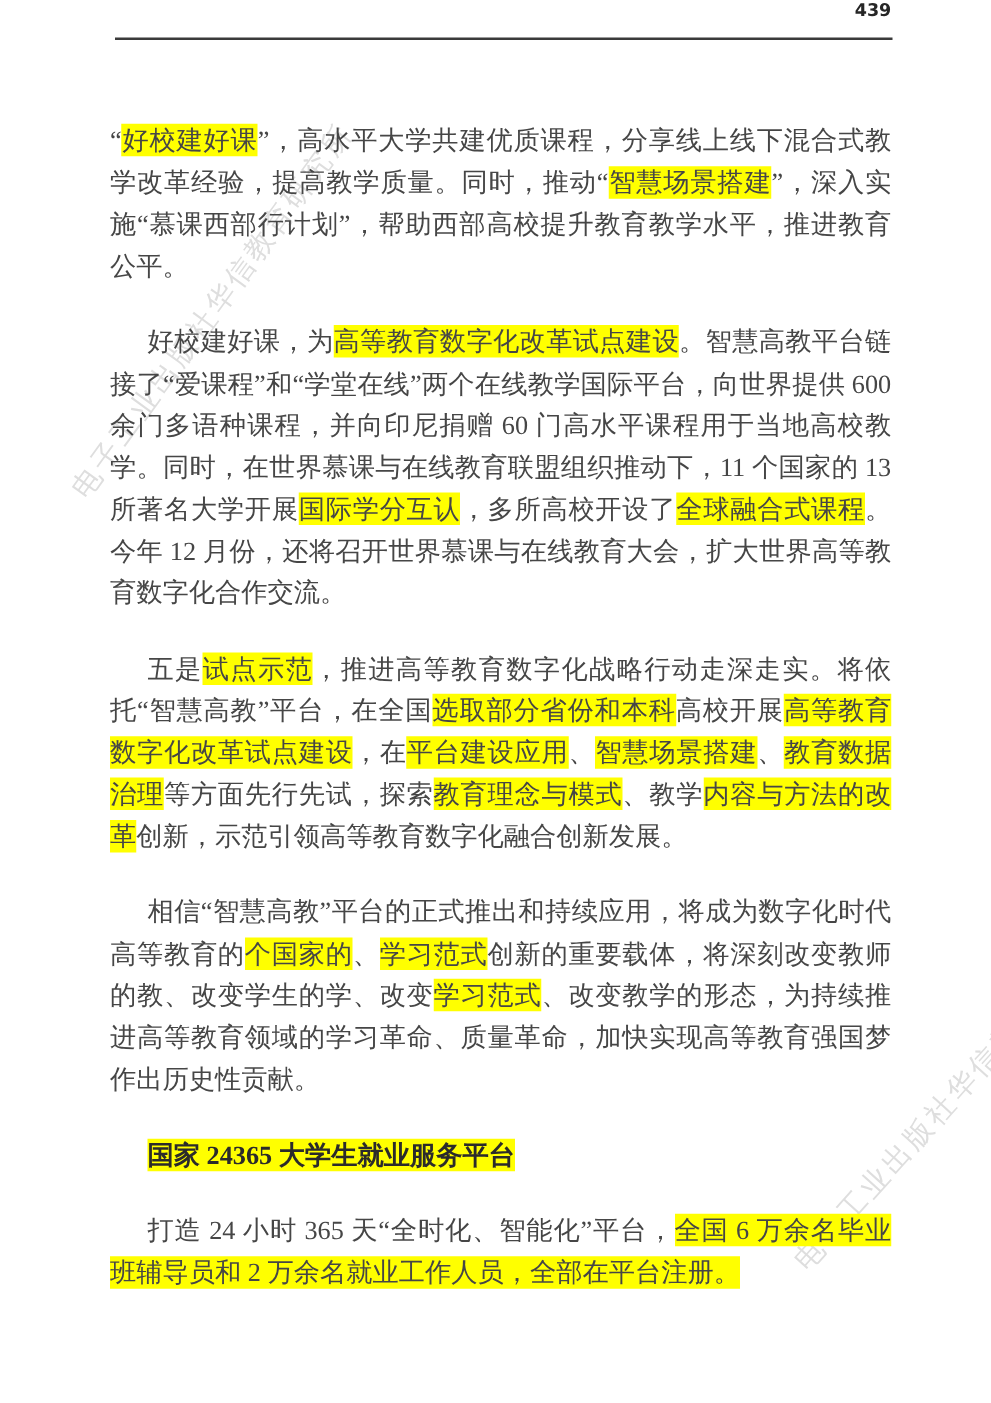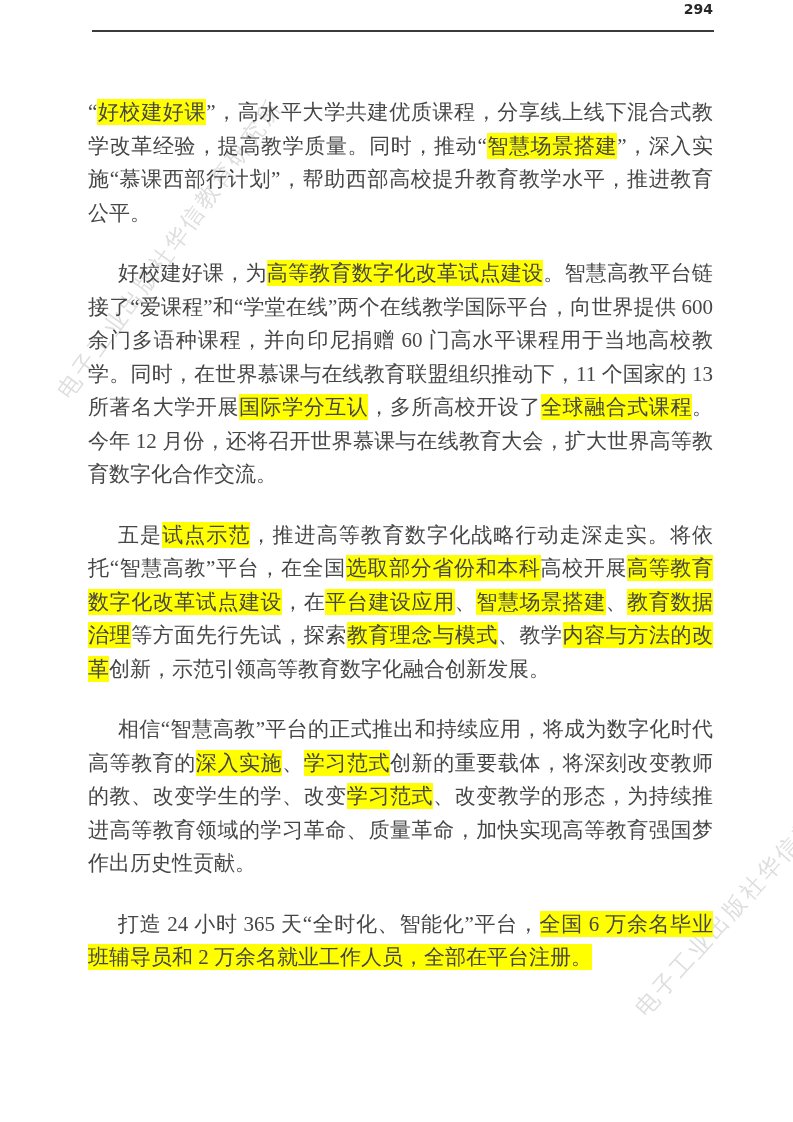--- a/index.html
+++ b/index.html
@@ -56,22 +56,23 @@
   .body-text p.indent { text-indent: 30px; }
   .body-text p.bold { font-weight: bold; color: var(--bold, #2b2b2b); }
   .hl { background: var(--hl, #ffff00); padding: 1px 0; }
 </style>
 </head>
 <body>
 
 <div class="page">
   <div class="watermark wm-1">电子工业出版社华信教育研究所</div>
   <div class="watermark wm-2">电子工业出版社华信教育研究所</div>
-  <div class="page-number">294</div>
+  <div class="page-number">439</div>
   <div class="header-rule"></div>
   <div class="body-text" id="paragraphs">
       <p class=""><span>“</span><span class="hl">好校建好课</span><span>”，高水平大学共建优质课程，分享线上线下混合式教学改革经验，提高教学质量。同时，推动“</span><span class="hl">智慧场景搭建</span><span>”，深入实施“慕课西部行计划”，帮助西部高校提升教育教学水平，推进教育公平。</span></p>
       <p class="indent"><span>好校建好课，为</span><span class="hl">高等教育数字化改革试点建设</span><span>。智慧高教平台链接了“爱课程”和“学堂在线”两个在线教学国际平台，向世界提供 600 余门多语种课程，并向印尼捐赠 60 门高水平课程用于当地高校教学。同时，在世界慕课与在线教育联盟组织推动下，11 个国家的 13 所著名大学开展</span><span class="hl">国际学分互认</span><span>，多所高校开设了</span><span class="hl">全球融合式课程</span><span>。今年 12 月份，还将召开世界慕课与在线教育大会，扩大世界高等教育数字化合作交流。</span></p>
       <p class="indent"><span>五是</span><span class="hl">试点示范</span><span>，推进高等教育数字化战略行动走深走实。将依托“智慧高教”平台，在全国</span><span class="hl">选取部分省份和本科</span><span>高校开展</span><span class="hl">高等教育数字化改革试点建设</span><span>，在</span><span class="hl">平台建设应用</span><span>、</span><span class="hl">智慧场景搭建</span><span>、</span><span class="hl">教育数据治理</span><span>等方面先行先试，探索</span><span class="hl">教育理念与模式</span><span>、教学</span><span class="hl">内容与方法的改革</span><span>创新，示范引领高等教育数字化融合创新发展。</span></p>
-      <p class="indent"><span>相信“智慧高教”平台的正式推出和持续应用，将成为数字化时代高等教育的</span><span class="hl">深入实施</span><span>、</span><span class="hl">学习范式</span><span>创新的重要载体，将深刻改变教师的教、改变学生的学、改变</span><span class="hl">学习范式</span><span>、改变教学的形态，为持续推进高等教育领域的学习革命、质量革命，加快实现高等教育强国梦作出历史性贡献。</span></p>
+      <p class="indent"><span>相信“智慧高教”平台的正式推出和持续应用，将成为数字化时代高等教育的</span><span class="hl">个国家的</span><span>、</span><span class="hl">学习范式</span><span>创新的重要载体，将深刻改变教师的教、改变学生的学、改变</span><span class="hl">学习范式</span><span>、改变教学的形态，为持续推进高等教育领域的学习革命、质量革命，加快实现高等教育强国梦作出历史性贡献。</span></p>
+      <p class="indent bold"><span class="hl">国家 24365 大学生就业服务平台</span></p>
       <p class="indent"><span>打造 24 小时 365 天“全时化、智能化”平台，</span><span class="hl">全国 6 万余名毕业班辅导员和 2 万余名就业工作人员，全部在平台注册。</span></p>
     </div>
 </div>
 
 </body></html>

